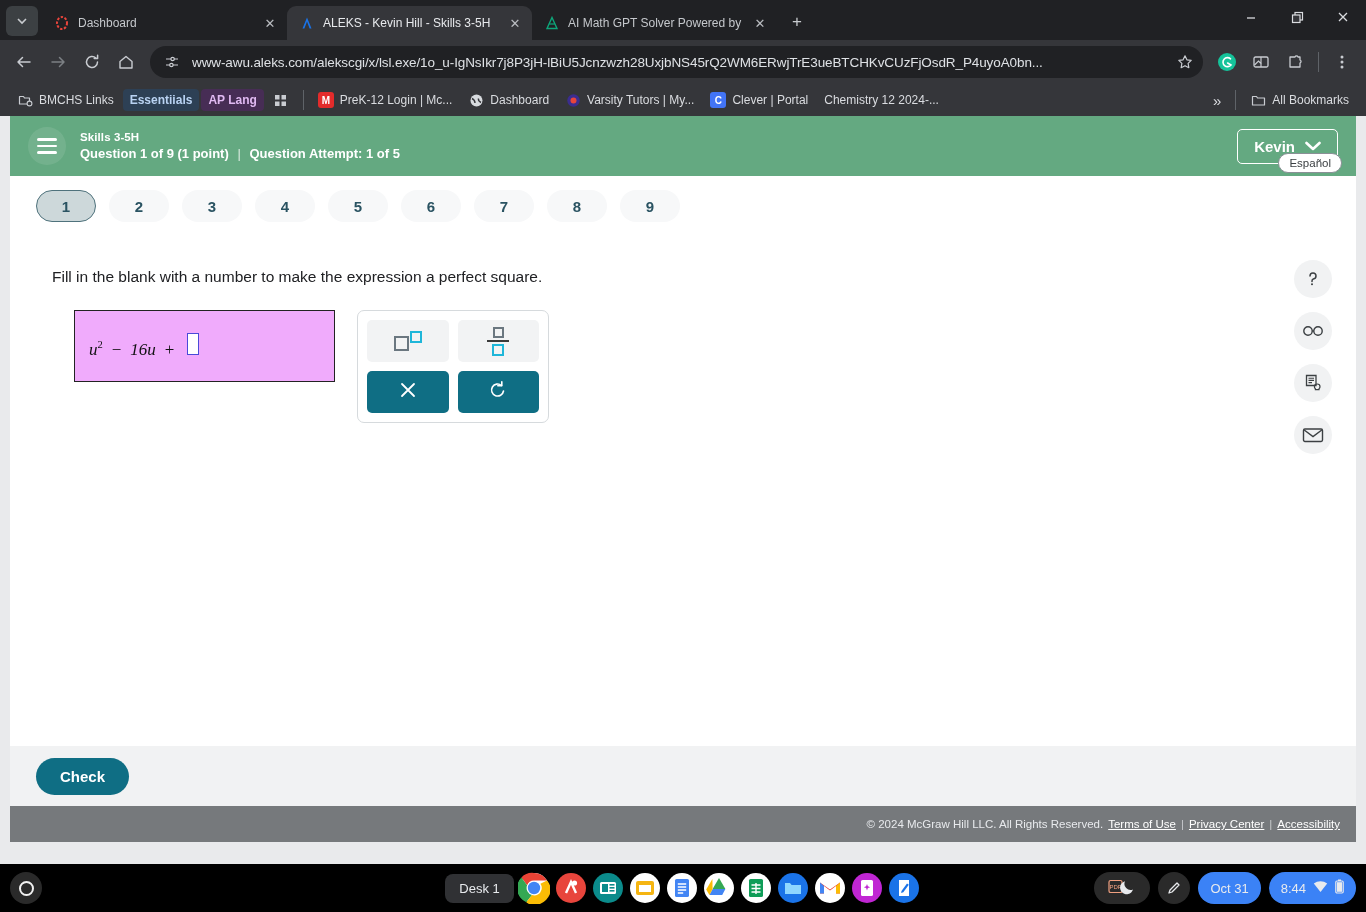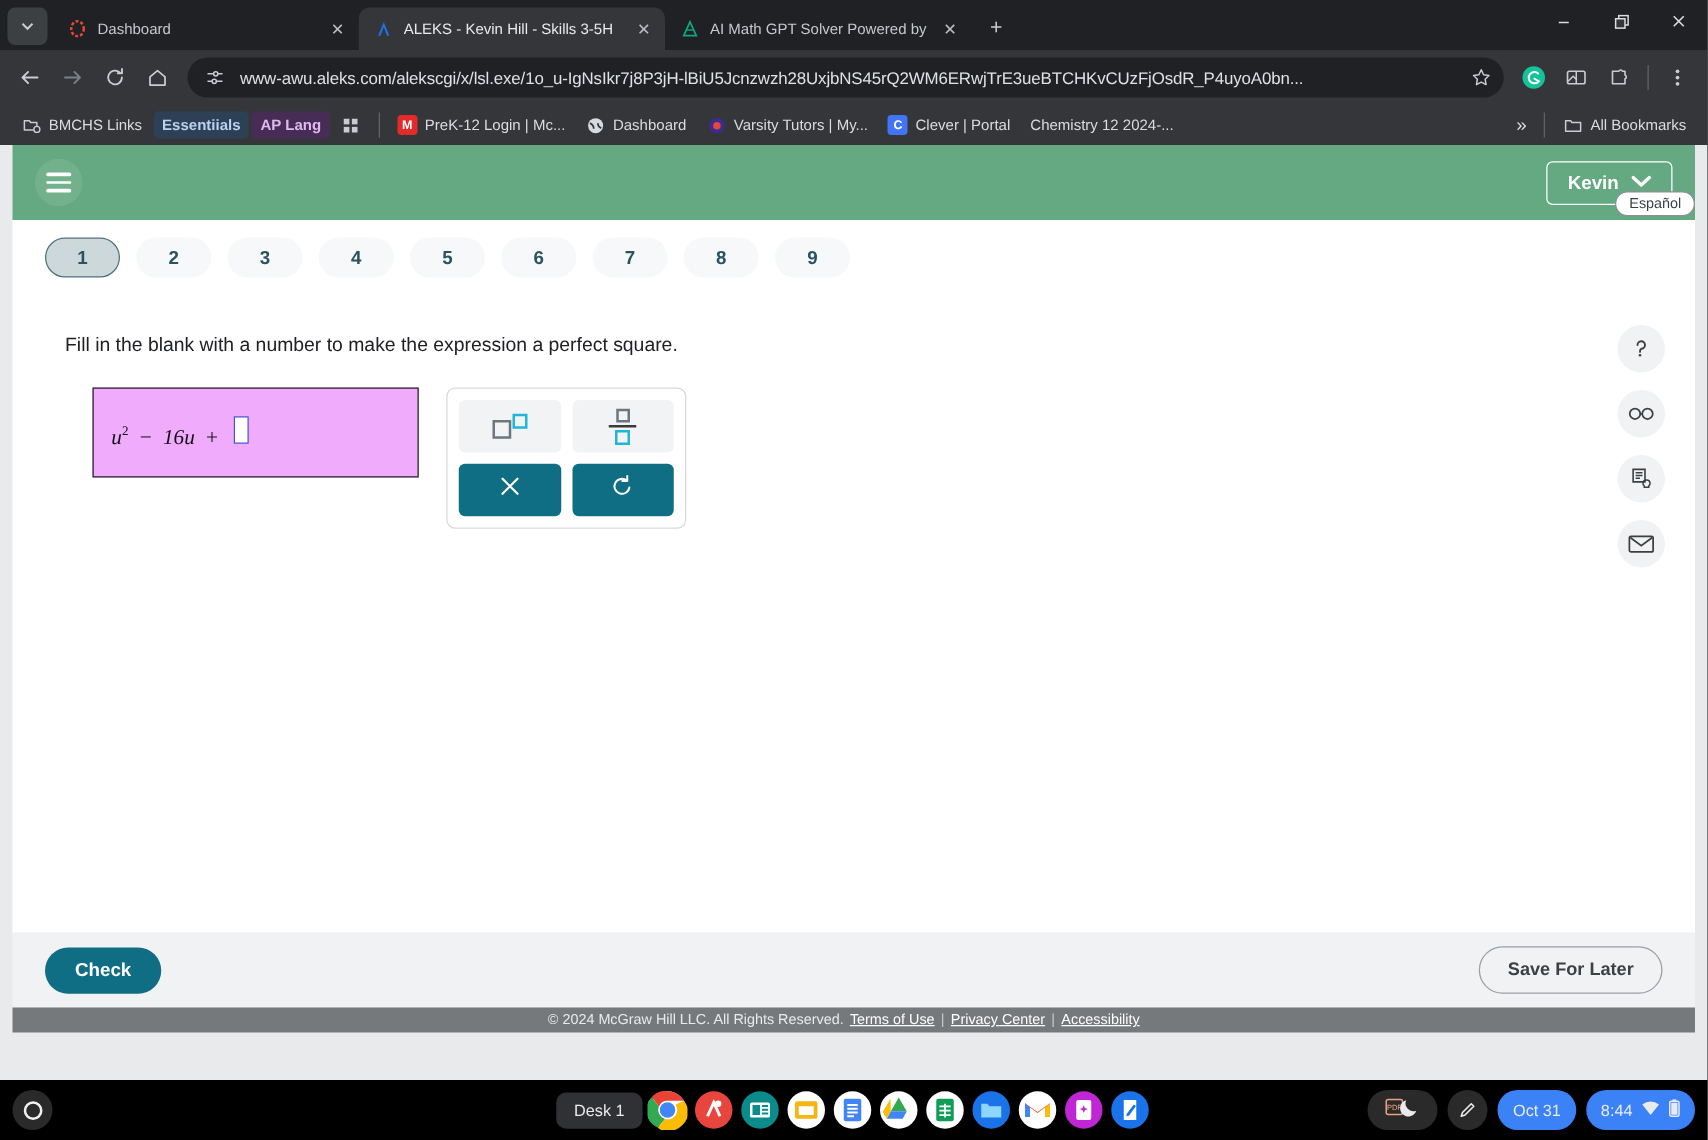--- a/index.html
+++ b/index.html
@@ -77,21 +77,21 @@
   .hdr-main { font-size: 13px; color: #fff; font-weight: bold; }
   .hdr-sep { opacity: 0.75; margin: 0 5px; font-weight: normal; }
   .user-btn { margin-left: auto; border: 1.5px solid #fff; border-radius: 5px; color: #fff;
     font-size: 15px; font-weight: bold; padding: 8px 16px; display: flex; align-items: flex-start; gap: 10px; }
 
   .qbar { margin: 0 10px; background: #fff; height: 60px; display: flex; align-items: center; padding: 0 26px; gap: 13px; position: relative; }
   .qpill { width: 60px; height: 32px; border-radius: 16px; background: #f7f8f9;
     display: flex; align-items: center; justify-content: center;
     font-size: 15px; font-weight: bold; color: #2a5362; }
   .qpill.current { background: #cdd8da; border: 1.5px solid #4f727c; }
-  .espanol { position: absolute; right: 0; top: -23px; border: 1px solid #8a9096; border-radius: 12px;
+  .espanol { position: absolute; right: 14px; top: -23px; border: 1px solid #8a9096; border-radius: 12px;
     background: #fff; font-size: 11.5px; color: #3c4043; padding: 3px 10px; }
 
   .content { margin: 0 10px; background: #fff; height: 510px; position: relative; }
   .prompt { padding: 32px 0 0 42px; font-size: 15.5px; color: #202124; }
 
   .work { display: flex; gap: 22px; padding: 24px 0 0 64px; align-items: flex-start; }
   .answer-box { width: 261px; height: 72px; border: 1.5px solid #232323; background: #f0abfc;
     display: flex; align-items: center; padding-left: 14px; }
   .mathexp { font-family: "Liberation Serif", serif; font-size: 17px; color: #111; display: flex; align-items: baseline; }
   .mathexp i { font-style: italic; }
@@ -112,22 +112,22 @@
   .side-tools { position: absolute; right: 24px; top: 24px; display: flex; flex-direction: column; gap: 14px; }
   .stool { width: 38px; height: 38px; border-radius: 50%; background: #f1f2f3;
     display: flex; align-items: center; justify-content: center; color: #3c4043; }
 
   .footbar { margin: 0 10px; background: #f1f2f3; height: 60px; display: flex; align-items: center; padding: 0 26px; }
   .btn-check { background: #0f6e84; color: #fff; font-size: 15px; font-weight: bold; border-radius: 20px; padding: 10px 24px; }
   .foot-right { margin-left: auto; display: flex; gap: 10px; }
   .btn-outline { border: 1px solid #9aa0a6; border-radius: 20px; background: #f1f2f3; color: #3c4043;
     font-size: 14.5px; font-weight: bold; padding: 10px 22px; }
 
-  .copyright { margin: 0 10px; background: #76797c; height: 20px; display: flex; align-items: center;
-    justify-content: center; padding-right: 16px; gap: 5px; font-size: 11.5px; color: #e8eaed; }
+  .copyright { margin: 0 10px; background: #76797c; height: 36px; display: flex; align-items: center;
+    justify-content: flex-end; padding-right: 16px; gap: 5px; font-size: 11.5px; color: #e8eaed; }
   .copyright a { color: #fff; }
   .cp-sep { opacity: 0.7; }
 
   
   .shelf { height: 48px; background: #000; display: flex; align-items: center; padding: 0 10px; position: relative; }
   .shelf-launcher { width: 32px; height: 32px; border-radius: 50%; background: #2a2a2a;
     display: flex; align-items: center; justify-content: center; }
   .shelf-launcher div { width: 15px; height: 15px; border: 2px solid #f1f1f1; border-radius: 50%; }
   .shelf-center { position: absolute; left: 0; right: 0; display: flex; align-items: center; justify-content: center; gap: 3px; }
   .desk-btn { background: #303134; color: #e8eaed; border-radius: 8px; font-size: 13px; padding: 7px 14px; }
@@ -341,20 +341,28 @@
     </div>
   </div>
 
   <div class="page">
 
     <div class="aleks-header">
       <div class="ham">
         <span></span>
           <span></span>
           <span></span>
+      </div>
+      <div class="hdr-texts">
+        <div class="hdr-sub">Skills 3-5H</div>
+        <div class="hdr-main">
+          <span>Question 1 of 9 (1 point)</span>
+          <span class="hdr-sep">|</span>
+          <span>Question Attempt: 1 of 5</span>
+        </div>
       </div>
       <div class="user-btn">
         <span>Kevin</span>
         <span>
           <svg width="16" height="11" viewBox="0 0 16 11">
               <path d="M1.5 2l6.5 6 6.5-6" stroke="#fff" stroke-width="2.6" fill="none" stroke-linecap="round" stroke-linejoin="round"></path>
             </svg>
         </span>
       </div>
     </div>
@@ -444,21 +452,20 @@
               <rect x="1.5" y="2" width="19" height="12.5" rx="1.4" fill="none" stroke="#3c4043" stroke-width="1.4"></rect>
               <path d="M2.2 3L11 9.6 19.8 3" stroke="#3c4043" stroke-width="1.4" fill="none"></path>
             </svg>
         </div>
       </div>
     </div>
 
     <div class="footbar">
       <div class="btn-check">Check</div>
       <div class="foot-right">
-        <div class="btn-outline">Save For Later</div>
       </div>
     </div>
 
     <div class="copyright">
       <span>© 2024 McGraw Hill LLC. All Rights Reserved.</span>
       <a href="#">Terms of Use</a>
       <span class="cp-sep">|</span>
       <a href="#">Privacy Center</a>
       <span class="cp-sep">|</span>
       <a href="#">Accessibility</a>

